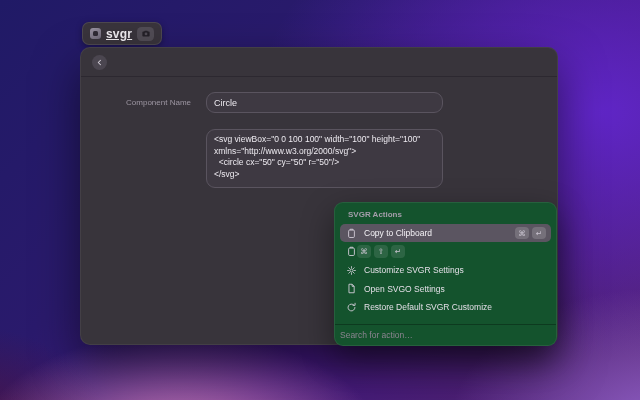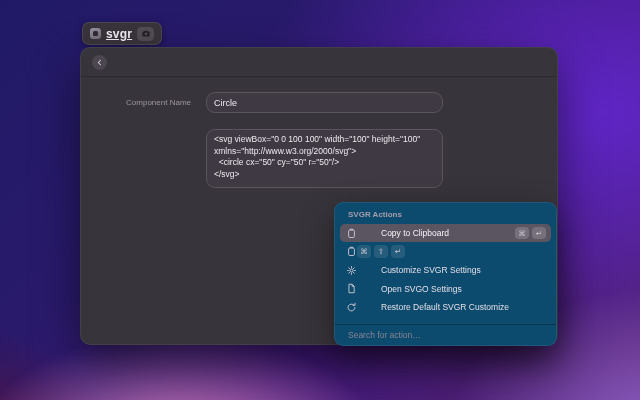--- a/index.html
+++ b/index.html
@@ -52,42 +52,42 @@
     background:#3e3942; border:1px solid #5a545f; border-radius:9px;
     color:#edeaf0; font-family:"Liberation Sans","DejaVu Sans",sans-serif;
   }
   .input-name { top:44px; height:21px; padding:0 7px; font-size:9px; }
   .input-code { top:81px; height:59px; padding:4px 7px; font-size:8.5px;
     line-height:11.5px; resize:none; overflow:hidden; white-space:pre-wrap; word-break:break-word; }
 
   
   .panel {
     position:absolute; left:333px; top:201px; width:223px; height:144px;
-    background:#0c4a6e; border-radius:9px;
+    background:#14532d; border-radius:9px;
     border:1px solid rgba(255,255,255,0.08);
     box-shadow:0 12px 32px rgba(0,0,0,0.45);
     overflow:hidden;
   }
   .panel-title { position:absolute; left:13px; top:7px; font-size:8px; font-weight:600; color:#a49daa; }
   .list { position:absolute; left:5px; right:5px; top:21px; height:96px; overflow:hidden;
     display:flex; flex-direction:column; gap:0.5px; }
   .row { height:18px; flex:0 0 18px; display:flex; align-items:center;
     padding:0 5px 0 6px; border-radius:5px; color:#e3dfe7; cursor:pointer; }
   .row.selected { background:#5b5561; color:#f5f3f7; }
   .row .ric { width:11px; height:11px; color:#d3ced9; flex:0 0 11px; }
-  .row-label { font-size:8.5px; margin-left:24px; flex:1 1 auto; white-space:nowrap; }
+  .row-label { font-size:8.5px; margin-left:7px; flex:1 1 auto; white-space:nowrap; }
   .keys { display:flex; gap:3px; }
   .key { min-width:14px; height:12.5px; padding:0 2px; border-radius:4px;
     background:rgba(255,255,255,0.11); color:#cbc5d1; font-size:7.5px;
     display:flex; align-items:center; justify-content:center; }
   .row.selected .key { background:rgba(255,255,255,0.16); }
   .search-bar { position:absolute; left:0; right:0; top:121px; bottom:0;
     border-top:1px solid rgba(0,0,0,0.30); display:flex; align-items:center; }
   .search-input { width:100%; background:transparent; border:none; outline:none;
-    padding:0 13px; font-size:8.5px; color:#ddd8e0;
+    padding:0 5px; font-size:8.5px; color:#ddd8e0;
     font-family:"Liberation Sans","DejaVu Sans",sans-serif; }
   .search-input::placeholder { color:#8b8490; }
 
   svg.icon { display:block; }
 </style>
 </head>
 <body>
 
 <div class="tab">
   <span class="ext-icon"></span>

